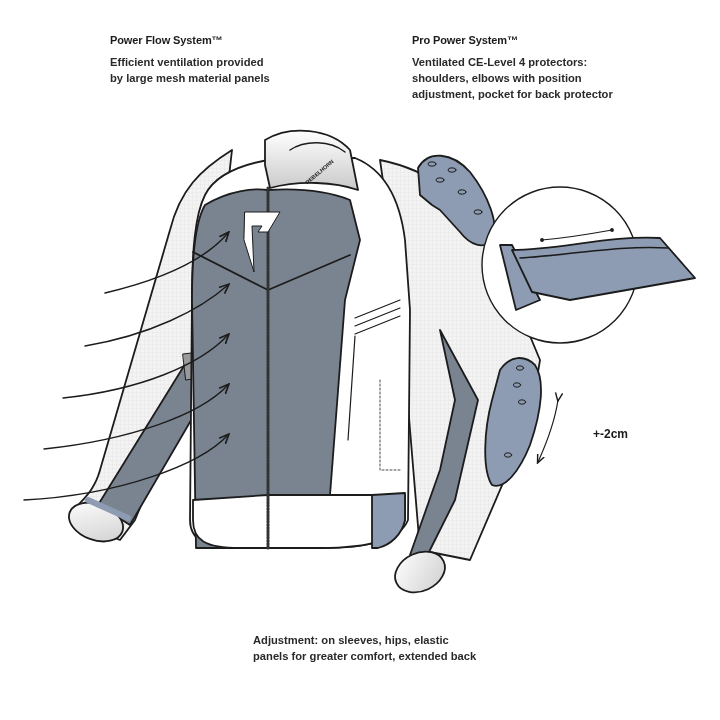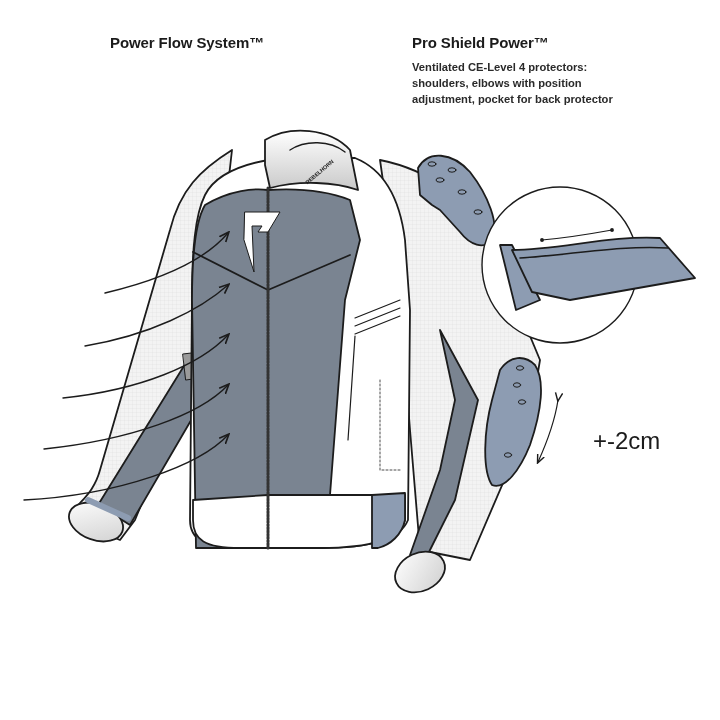--- a/index.html
+++ b/index.html
@@ -1,40 +1,44 @@
 <!DOCTYPE html>
 <html><head>
 <meta charset="utf-8">
 <style>
   html, body { margin: 0; padding: 0; background: #ffffff; }
   body { width: 720px; height: 720px; position: relative; overflow: hidden; font-family: "Liberation Sans", "DejaVu Sans", sans-serif; color: #1a1a1a; }
   .feature { position: absolute; }
-  .feature h2 { margin: 0 0 8px 0; font-size: 15px; font-weight: 700; letter-spacing: -0.1px; color: #1b1b1b; }
+  .feature h2 { margin: 0 0 8px 0; font-size: 11px; font-weight: 700; letter-spacing: -0.1px; color: #1b1b1b; }
   .feature p { margin: 0; font-size: 11.2px; line-height: 16px; font-weight: 700; color: #2a2a2a; white-space: pre-line; }
   #f-power { left: 110px; top: 34px; width: 230px; }
   #f-shield { left: 412px; top: 34px; width: 250px; }
   #f-fit { left: 253px; top: 632px; width: 260px; }
-  #adjust { position: absolute; left: 593px; top: 427px; font-size: 24px; font-weight: 400; color: #1b1b1b; }
+  #adjust { position: absolute; left: 593px; top: 427px; font-size: 12px; font-weight: 700; color: #1b1b1b; }
   svg#art { position: absolute; left: 0; top: 0; }
 </style>
 </head>
 <body>
 
 <div class="feature" id="f-power">
   <h2>Power Flow System™</h2>
+  <p>Efficient ventilation provided
+by large mesh material panels</p>
 </div>
 
 <div class="feature" id="f-shield">
-  <h2>Pro Shield Power™</h2>
+  <h2>Pro Power System™</h2>
   <p>Ventilated CE-Level 4 protectors:
 shoulders, elbows with position
 adjustment, pocket for back protector</p>
 </div>
 
 <div class="feature" id="f-fit">
+  <p>Adjustment: on sleeves, hips, elastic
+panels for greater comfort, extended back</p>
 </div>
 
 <div id="adjust">+-2cm</div>
 
 <svg id="art" width="720" height="720" viewBox="0 0 720 720">
   <defs>
     <pattern id="mesh" width="4" height="4" patternUnits="userSpaceOnUse">
       <rect width="4" height="4" fill="#f3f3f3"></rect>
       <path d="M0 0 H4 M0 0 V4" stroke="#dcdcdc" stroke-width="0.6"></path>
     </pattern>

